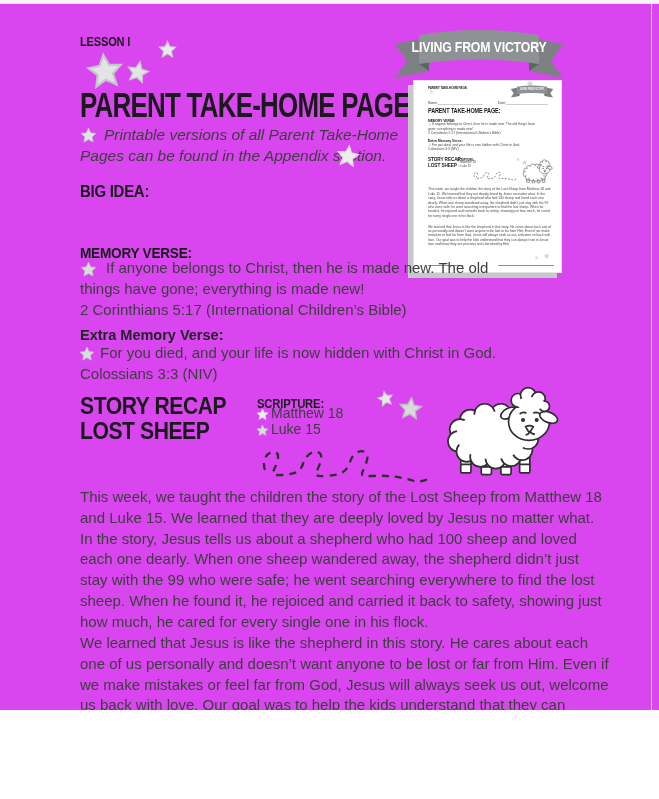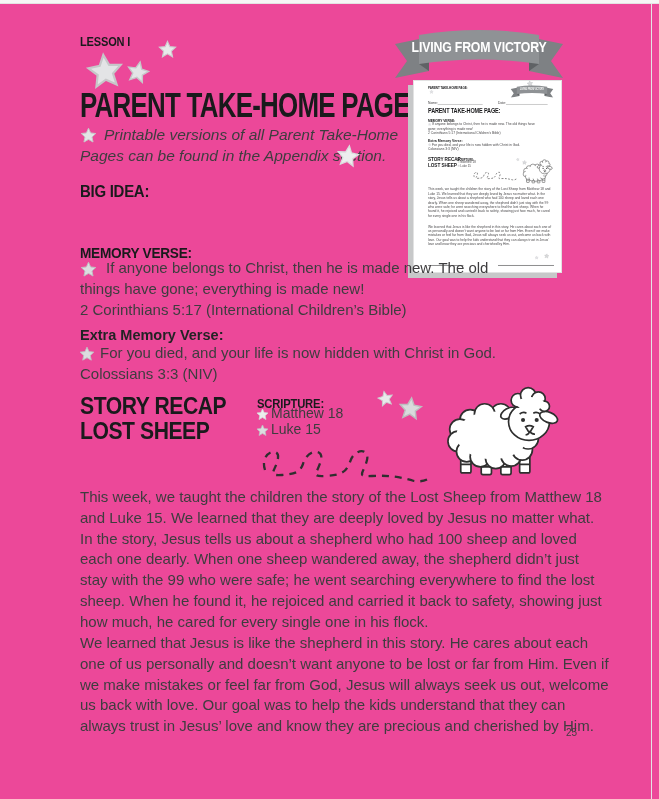--- a/index.html
+++ b/index.html
@@ -1,16 +1,16 @@
 <!DOCTYPE html>
 <html><head>
 <meta charset="utf-8">
 <style>
   html,body{margin:0;padding:0;background:#ffffff;}
-  .page{position:relative;width:659px;height:799px;background:#ec4899;overflow:hidden;
+  .page{position:relative;width:659px;height:710px;background:#d946ef;overflow:hidden;
         font-family:"Liberation Sans","DejaVu Sans",sans-serif;}
   .abs{position:absolute;}
   
   .top-strip{left:0;top:0;width:659px;height:3px;background:#f6f6f6;border-bottom:1px solid #e3e3e3;}
   .right-edge{top:4px;right:7px;width:1px;height:795px;background:#e4e4e4;}
 
   
   .cond{display:inline-block;font-weight:bold;transform-origin:0 0;white-space:nowrap;color:#1a1a1c;}
   .lesson{font-size:13px;letter-spacing:-0.2px;transform:scaleX(0.85);}
   .h-title{font-size:35px;letter-spacing:-1px;transform:scaleX(0.74);}

